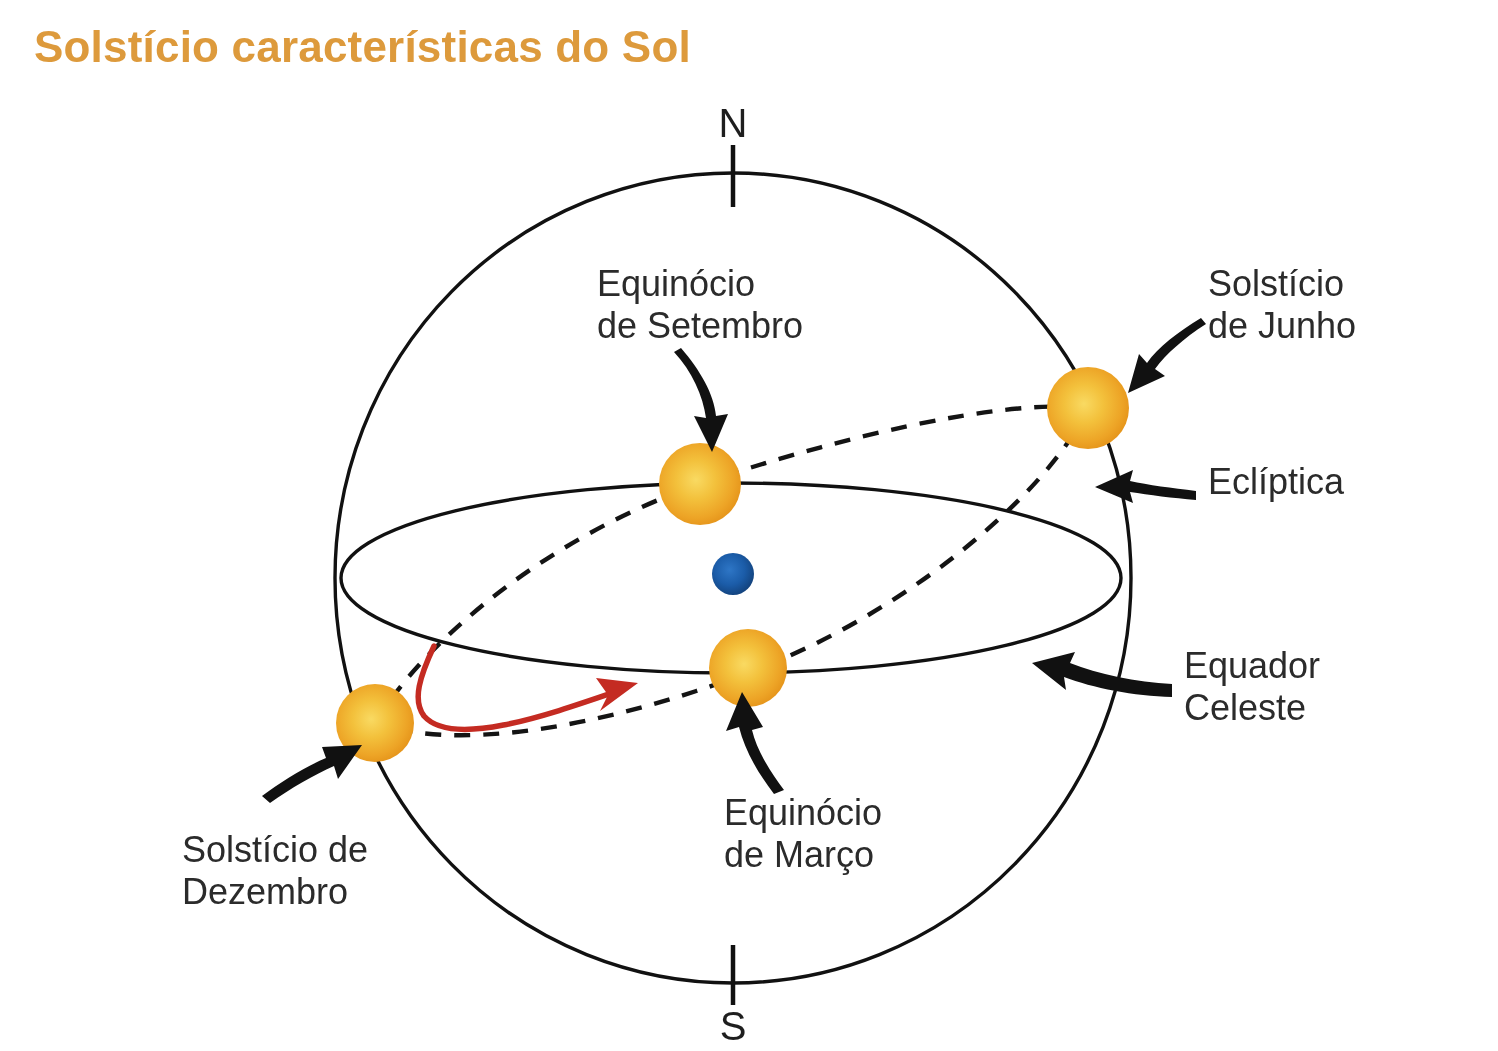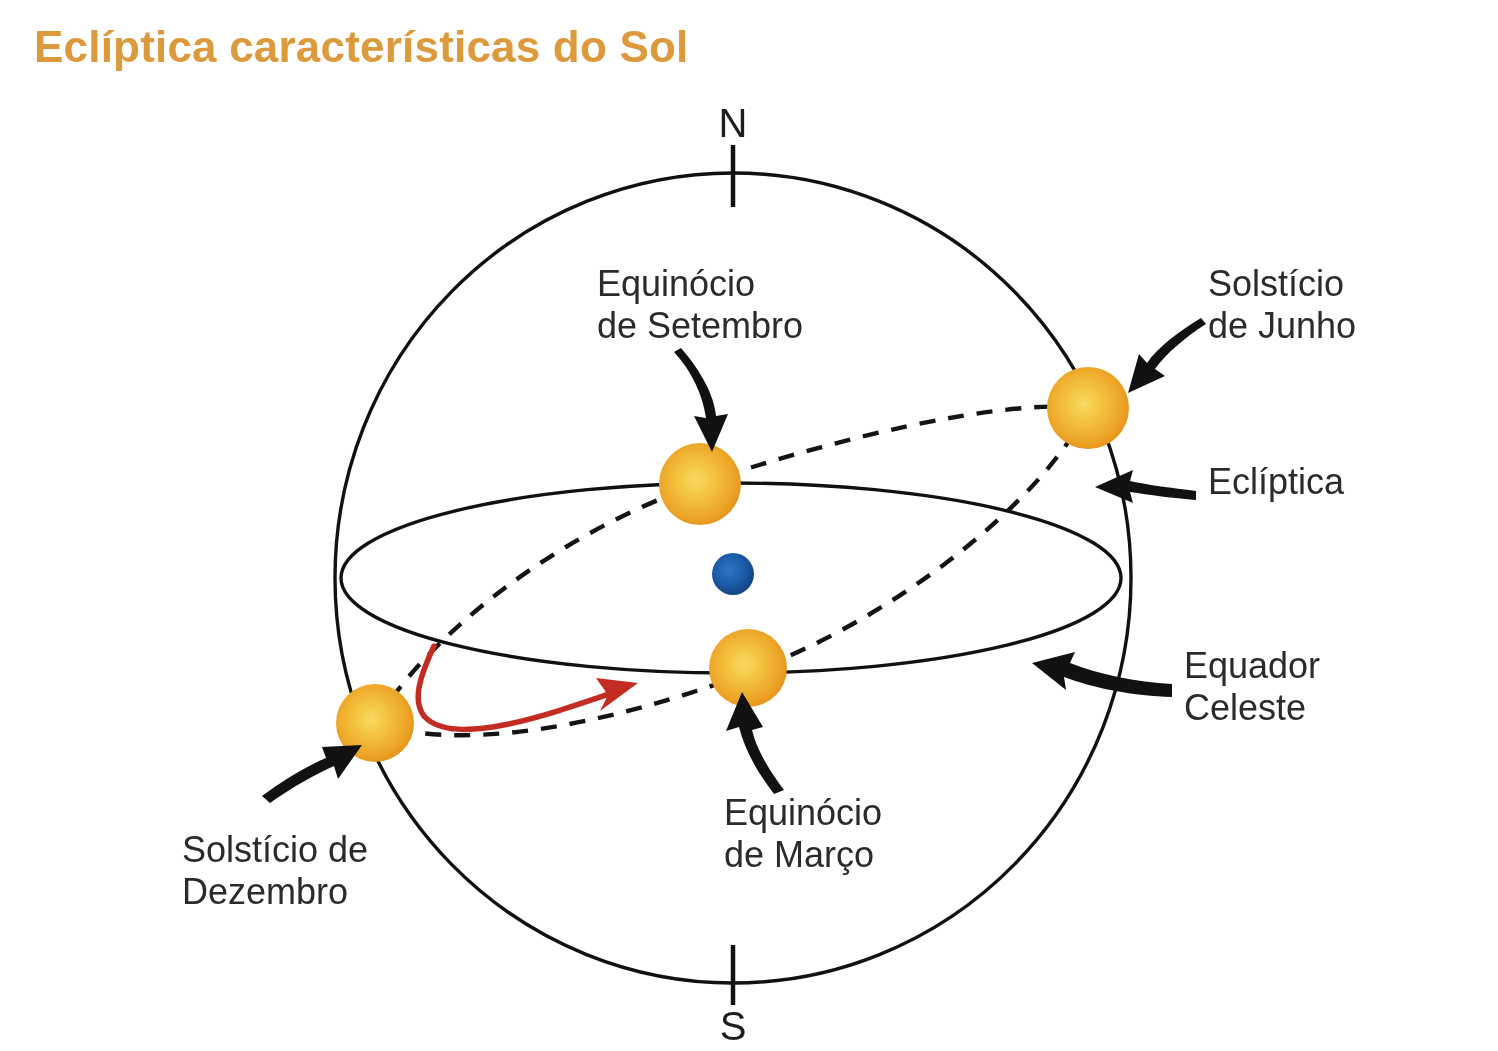--- a/index.html
+++ b/index.html
@@ -77,21 +77,21 @@
     stroke-width: 5.5;
     stroke-linecap: round;
   }
   .redhead {
     fill: #C42B22;
   }
 </style>
 </head>
 <body>
 
-<div id="page-title">Eclíptica características do Sol</div>
+<div id="page-title">Solstício características do Sol</div>
 
 <div id="diagram-stage">
 <svg class="diagram" viewBox="0 0 1498 1051" xmlns="http://www.w3.org/2000/svg">
   <defs>
     <radialGradient id="sunGrad" cx="45%" cy="45%" r="62%">
       <stop offset="0%" stop-color="#F9DA62"></stop>
       <stop offset="38%" stop-color="#F3C13C"></stop>
       <stop offset="75%" stop-color="#EDA426"></stop>
       <stop offset="100%" stop-color="#E28E16"></stop>
     </radialGradient>

